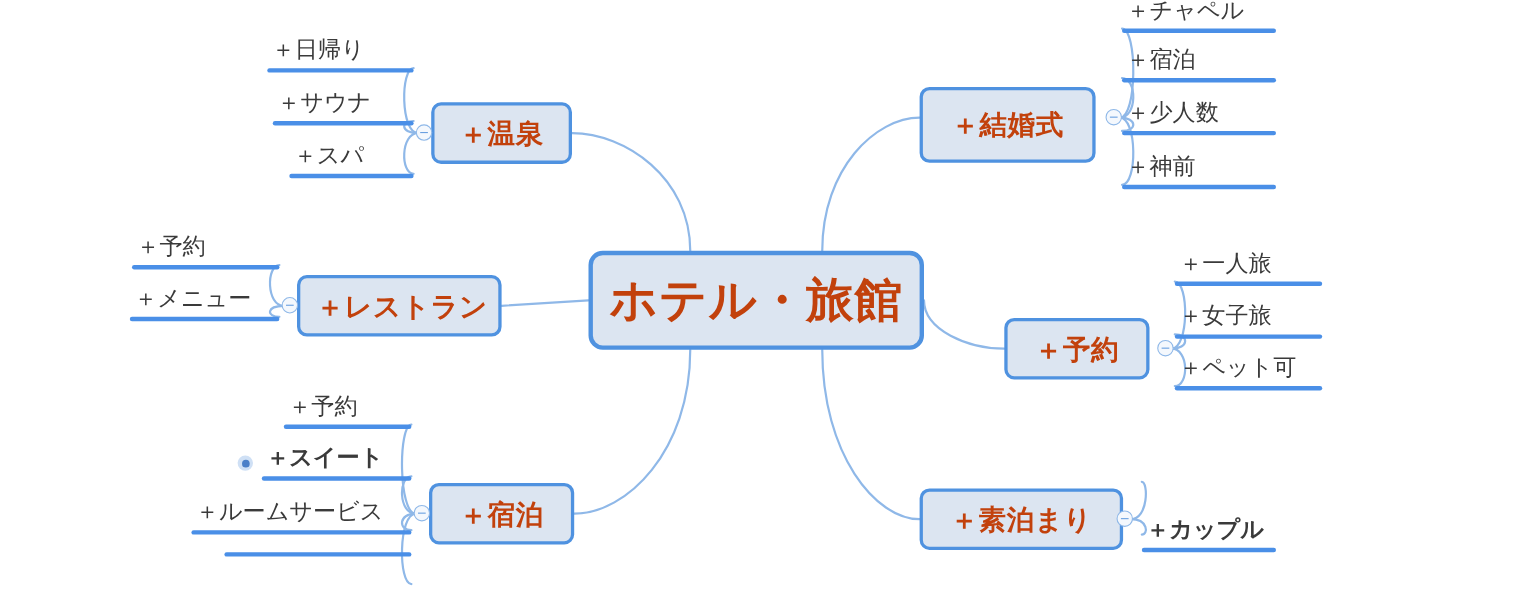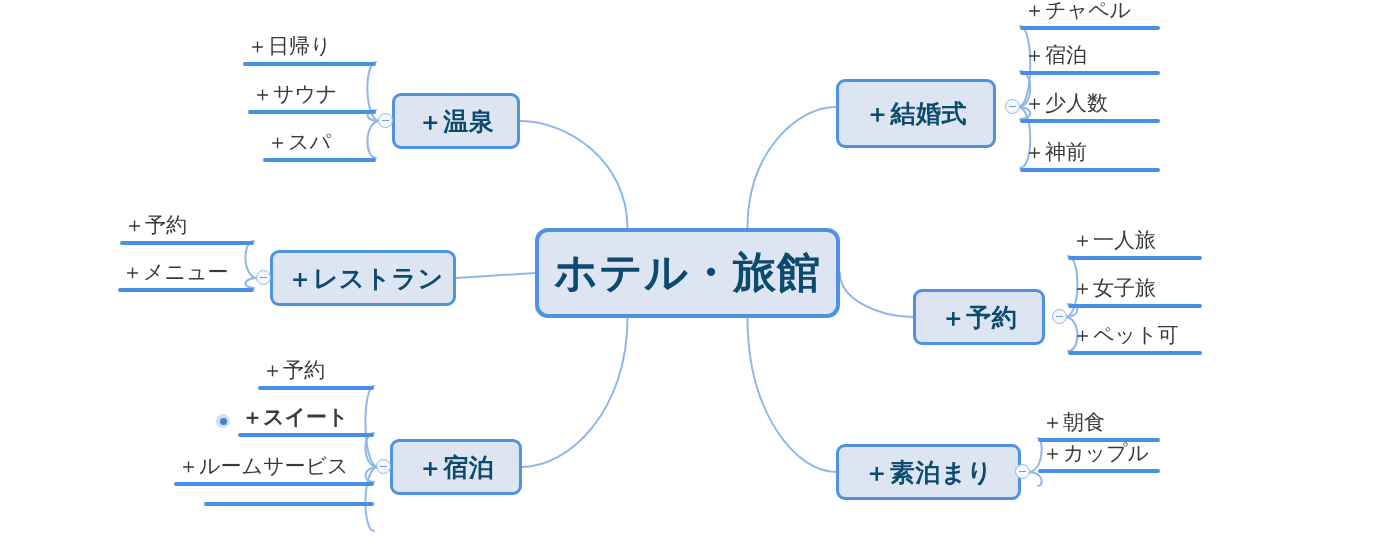--- a/index.html
+++ b/index.html
@@ -29,21 +29,21 @@
   
   .node {
     position: absolute;
     box-sizing: border-box;
     display: flex;
     align-items: center;
     justify-content: center;
     background: #dce5f1;
     border: 3px solid #4f92e0;
     border-radius: 9px;
-    color: #0c4a6e;
+    color: #c2410c;
     font-weight: bold;
     white-space: nowrap;
     letter-spacing: 0.5px;
     z-index: 6;
   }
   .node-branch {
     font-size: 25px;
     height: 56px;
     padding: 0 14px;
   }
@@ -234,21 +234,17 @@
       <span class="rule"></span>
     </div>
     <div class="leaf right" style="left: 1068px; top: 322px; width: 134px;">
       <span class="leaf-text">＋ペット可</span>
       <span class="rule"></span>
     </div>
     <div class="node node-branch" style="left: 836px; top: 444px; width: 185px; height: 56px;">
       <span>＋素泊まり</span>
     </div>
     <div class="toggle" style="left: 1015px; top: 464px;"></div>
-    <div class="leaf right" style="left: 1038px; top: 409px; width: 122px;">
-      <span class="leaf-text">＋朝食</span>
-      <span class="rule"></span>
-    </div>
-    <div class="leaf right" style="left: 1038px; top: 440px; width: 122px;">
+    <div class="leaf right" style="left: 1038px; top: 469px; width: 122px; font-weight: bold;">
       <span class="leaf-text">＋カップル</span>
       <span class="rule"></span>
     </div>
   </div>
 
 </body></html>

